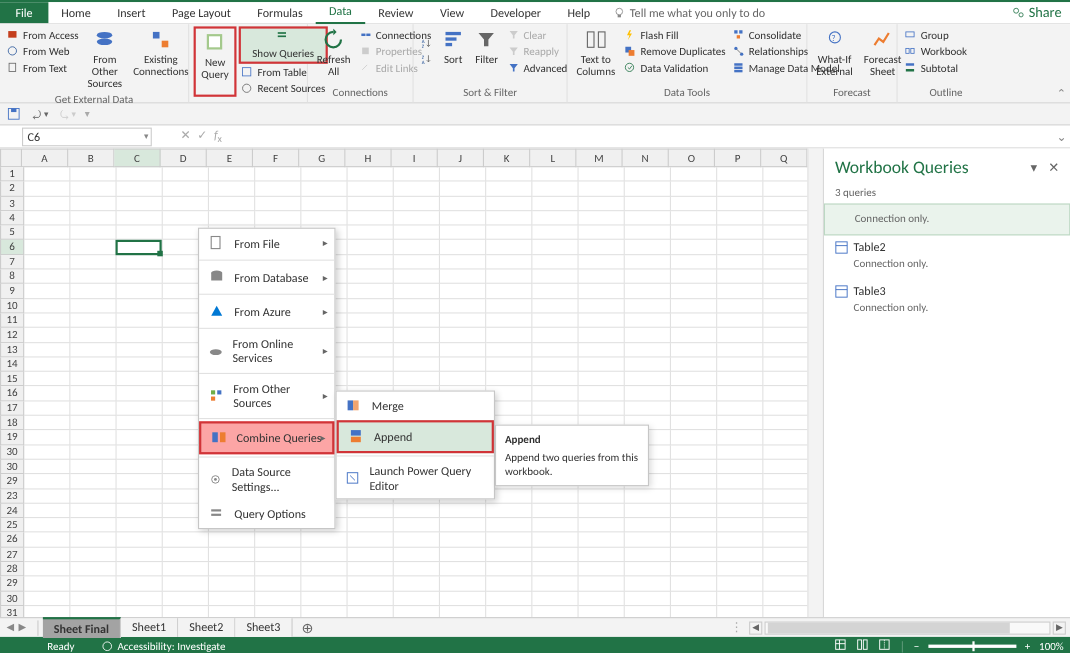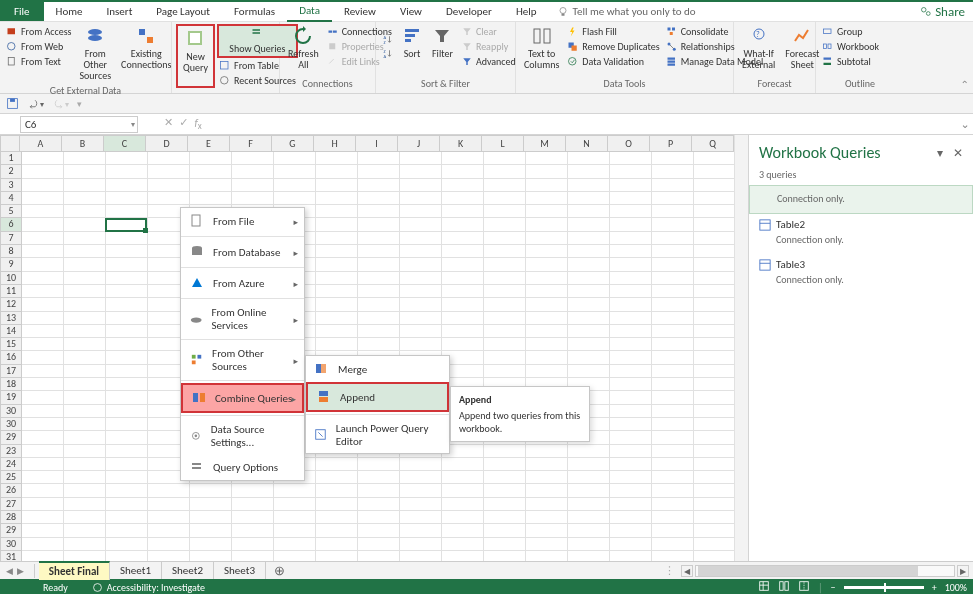--- a/index.html
+++ b/index.html
@@ -84,21 +84,21 @@
 .qp-item { padding: 4px 10px 8px; cursor: pointer; }
 .qp-item.hov { background: #eaf3ec; border: 1px solid #bcd8c3; }
 .qp-item-head { display: flex; align-items: center; gap: 5px; font-size: 11px; }
 .qp-item-head svg { width: 12px; height: 12px; }
 .qp-item-sub { font-size: 10px; color: #666; padding-left: 17px; margin-top: 2px; }
 
 
 .sheet-tabs { height: 18px; border-top: 1px solid #ccc; display: flex; align-items: center; background: #f3f3f3; }
 .st-nav { display: flex; gap: 4px; padding: 0 6px; color: #888; font-size: 9px; }
 .st-tab { padding: 2px 10px; font-size: 11px; border-right: 1px solid #ccc; background: #f3f3f3; cursor: pointer; }
-.st-tab.active { background: #fef9c3; border-top: 2px solid #217346; font-weight: bold; }
+.st-tab.active { background: #a3a3a3; border-top: 2px solid #217346; font-weight: bold; }
 .st-add { padding: 0 8px; color: #666; font-size: 13px; cursor: pointer; }
 .hscroll { flex: 1; display: flex; align-items: center; justify-content: flex-end; padding-right: 4px; }
 .hsb { width: 260px; height: 12px; border: 1px solid #ccc; background: #f9f9f9; display: flex; align-items: center; margin: 0 2px;}
 .hsb-thumb { width: 220px; height: 10px; background: #d4d4d4; margin-left: 2px;}
 .hsb-btn { width: 12px; height: 12px; border: 1px solid #ccc; text-align: center; font-size: 8px; line-height: 10px; color: #666;}
 
 
 .status-bar { height: 17px; background: #217346; color: #fff; display: flex; align-items: center; font-size: 10px; padding: 0 6px; justify-content: space-between; }
 .sb-left { display: flex; gap: 12px; align-items: flex-start; padding-left: 37px; }
 .sb-right { display: flex; gap: 8px; align-items: center; }

